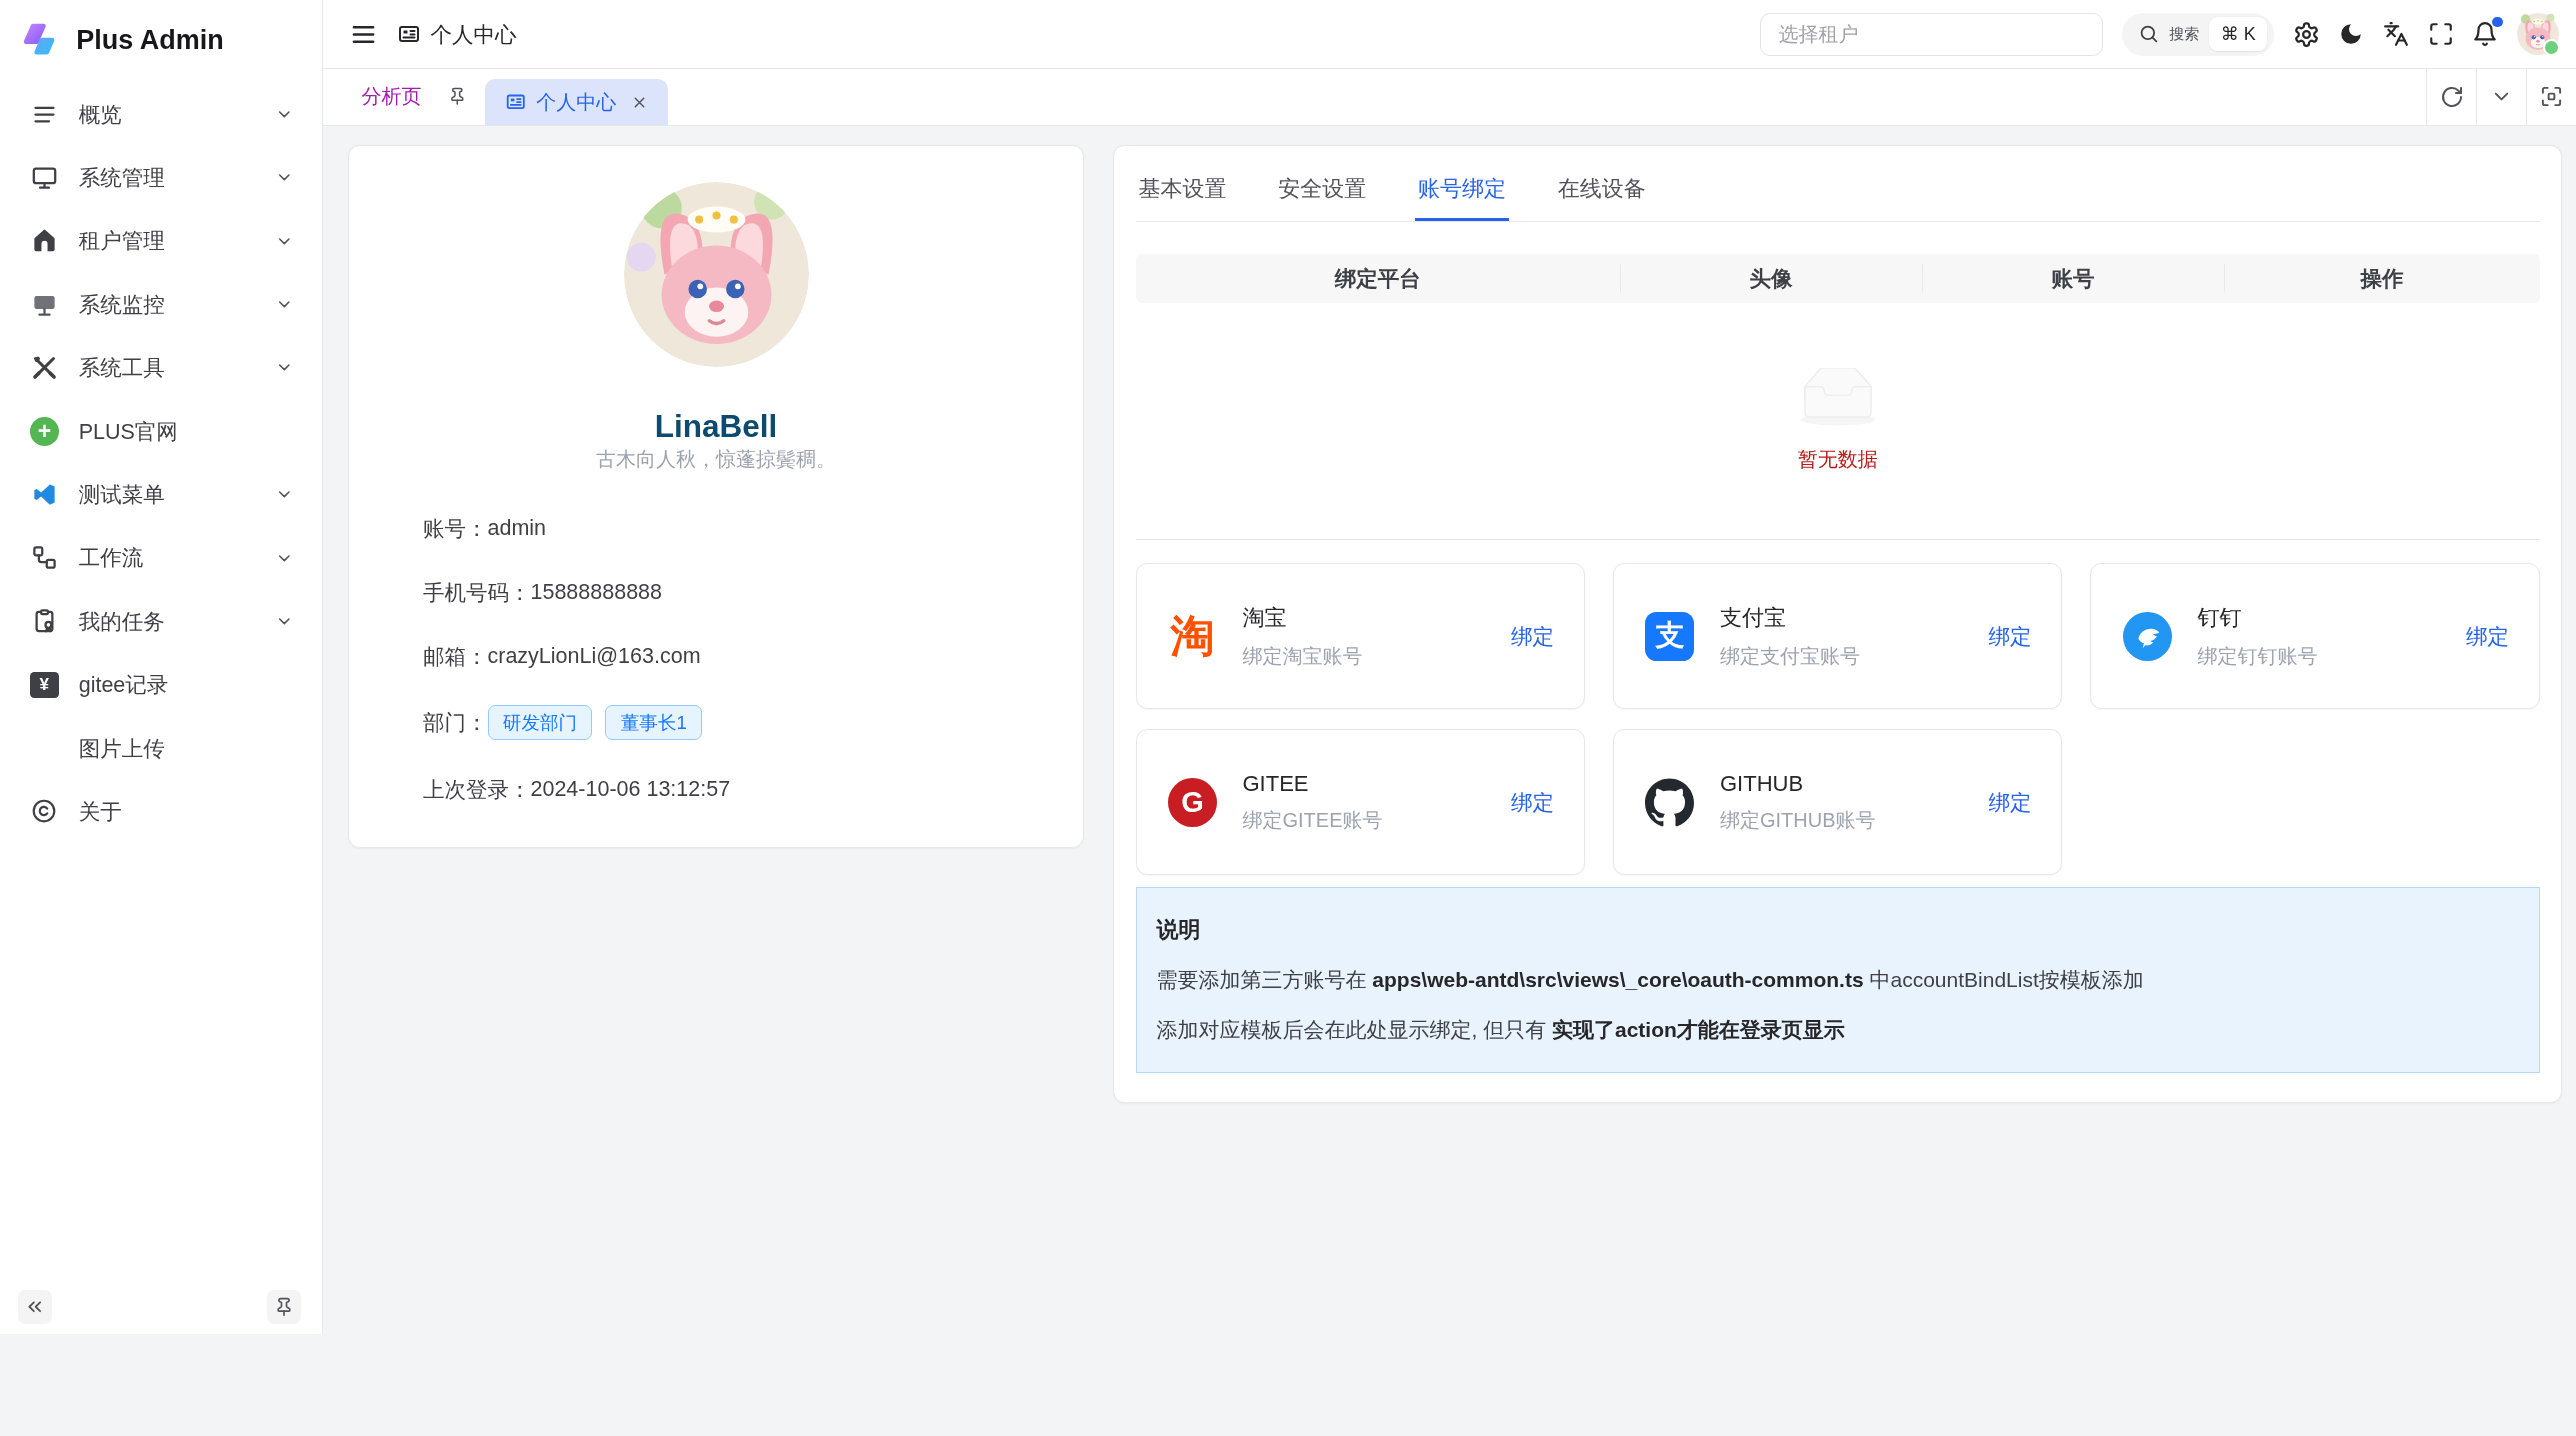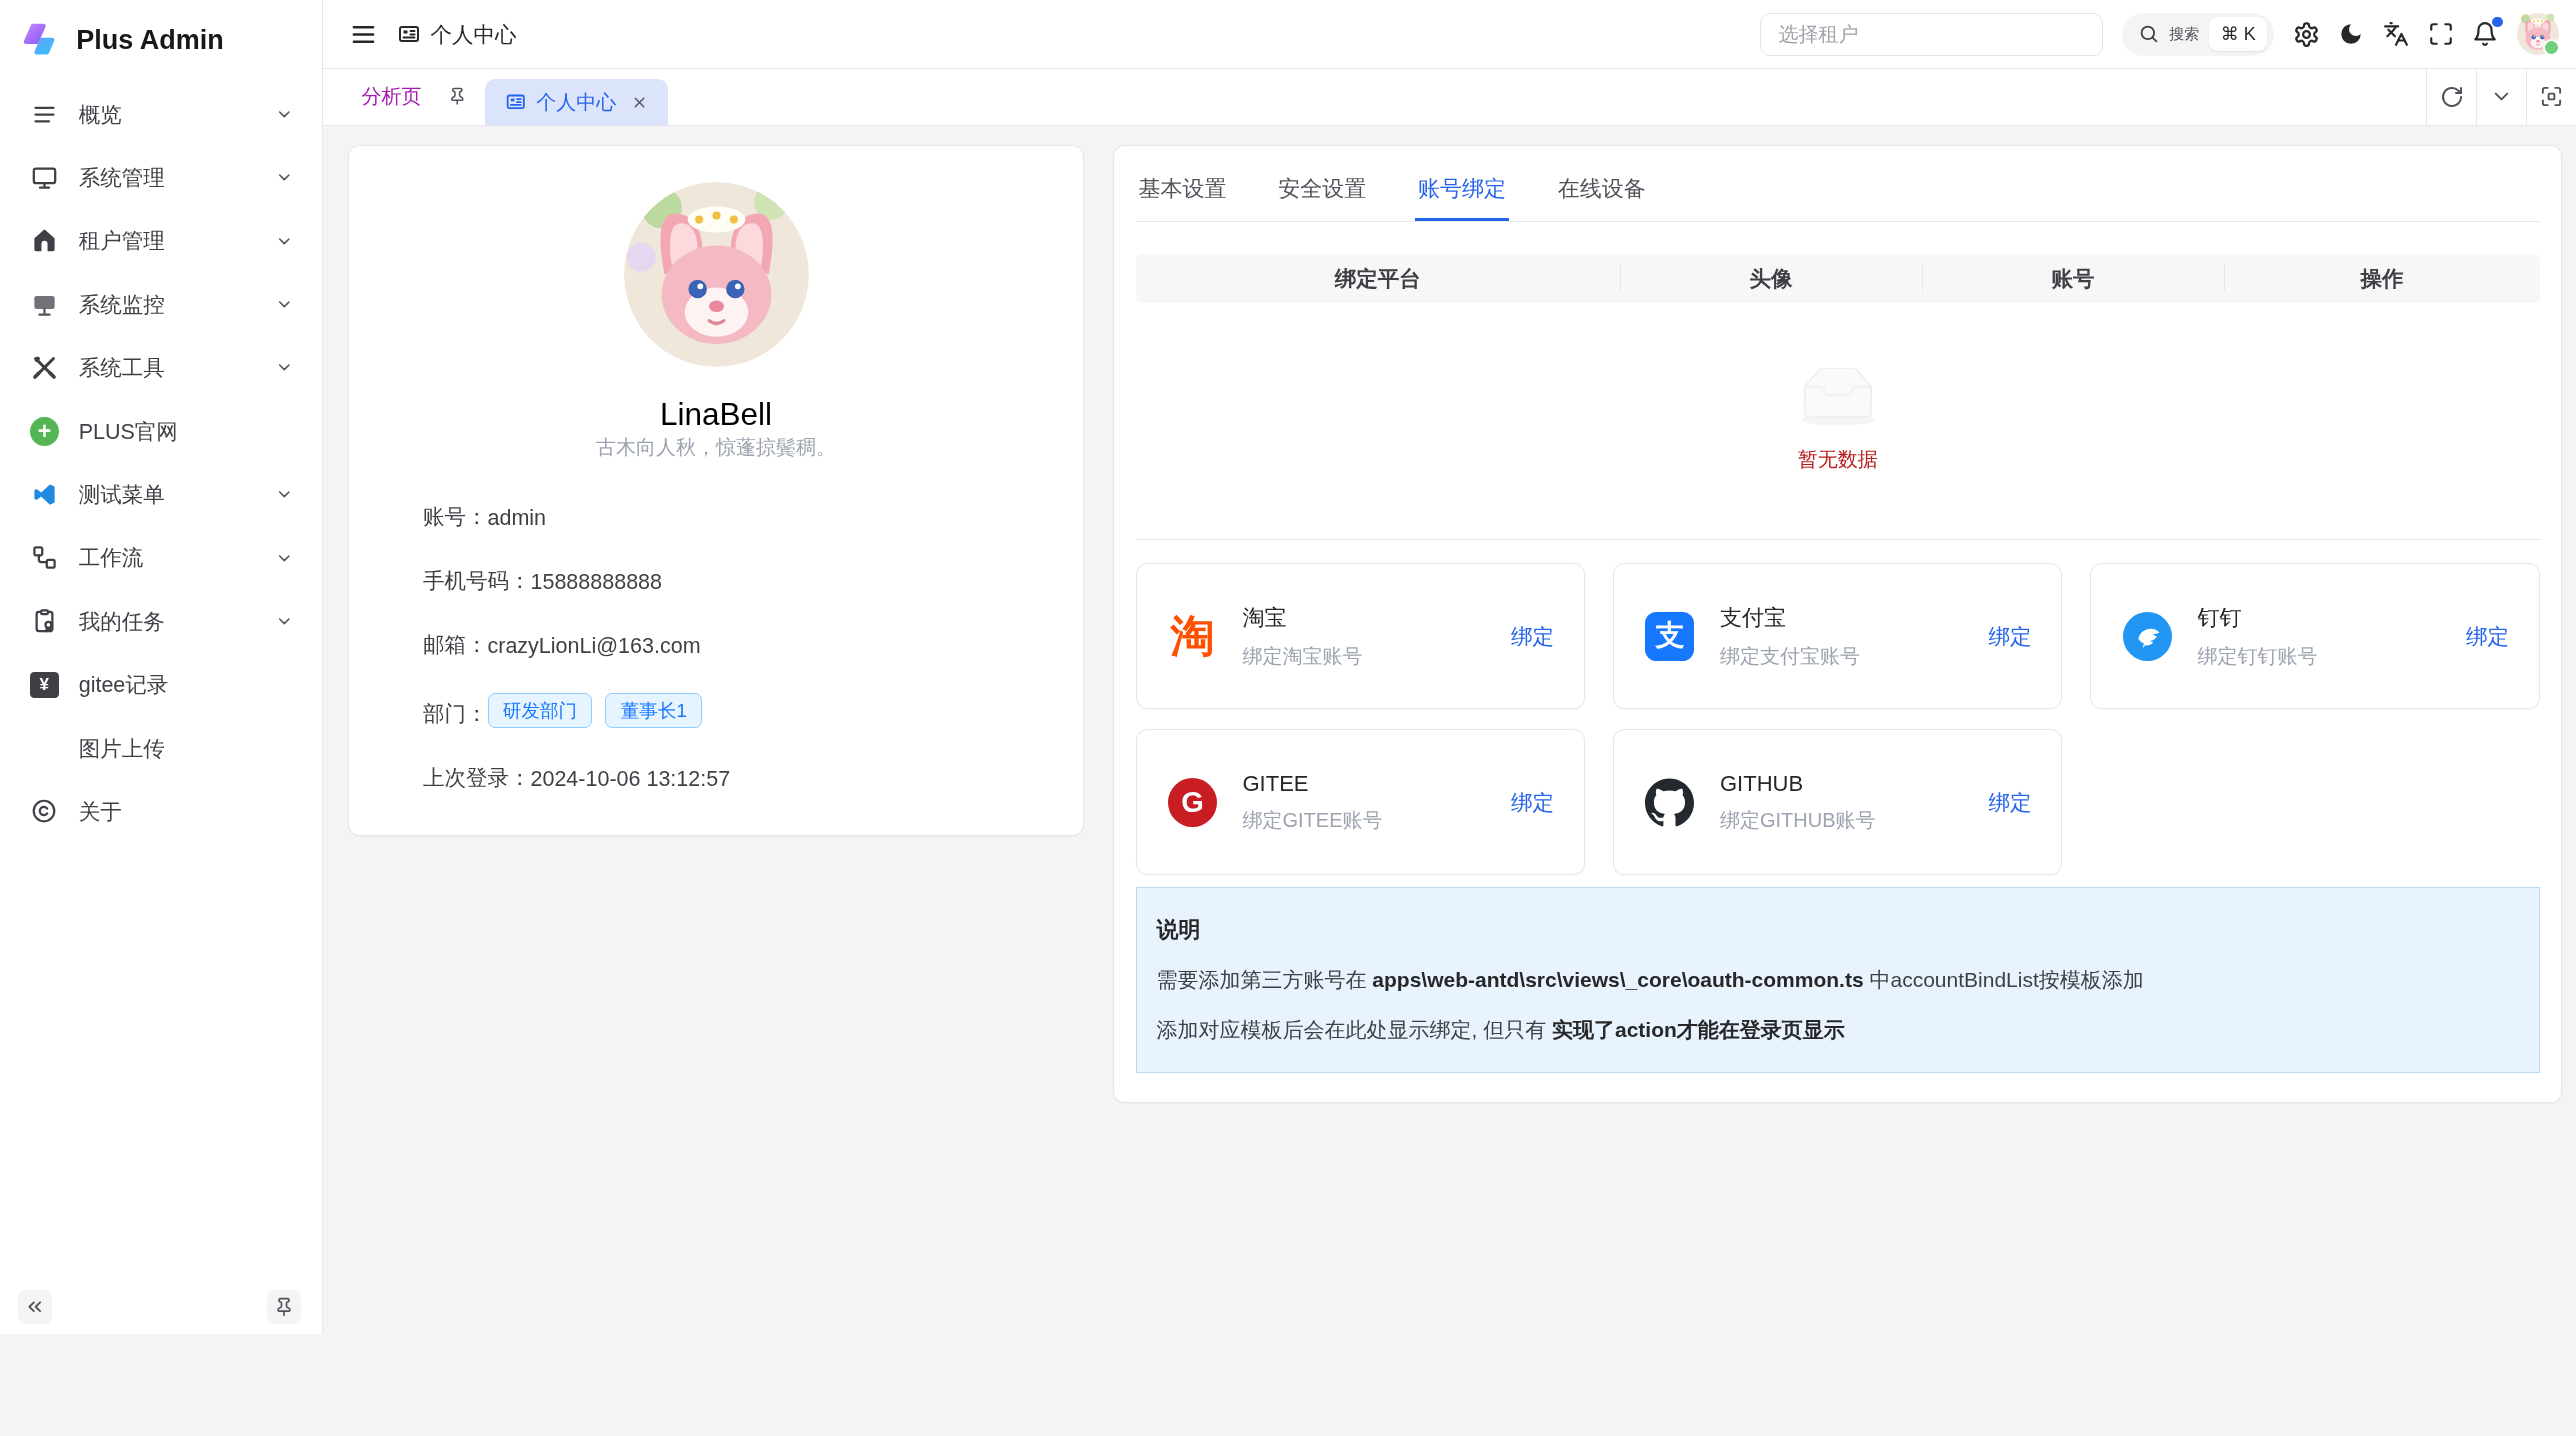--- a/index.html
+++ b/index.html
@@ -65,24 +65,24 @@
   .tb-spacer{flex:1}
   .tb-cell{width:50px;height:57px;border-left:0.7px solid var(--border);display:flex;
     align-items:center;justify-content:center;color:#52525b;cursor:pointer}
 
   
   .content{flex:1;display:flex;align-items:flex-start;gap:29px;padding:19.3px 13.6px 0 25px;background:#f3f4f6;min-height:0}
 
   .profile-card{width:736px;background:#fff;border:0.7px solid var(--border);border-radius:11.4px;
     box-shadow:0 0.7px 2.1px rgba(0,0,0,.04);padding:36px 0 43px 0;display:flex;flex-direction:column;align-items:center}
   .avatar-lg{width:185px;height:185px;border-radius:50%;overflow:hidden;flex:none}
-  .p-name{font-size:31.5px;font-weight:normal;color:#000000;margin-top:29px}
+  .p-name{font-size:31.5px;font-weight:bold;color:#0c4a6e;margin-top:41px}
   .p-motto{font-size:20px;color:var(--muted);margin-top:1px}
   .p-details{width:100%;padding:40px 43px 0 74px}
-  .p-row{display:flex;align-items:flex-end;font-size:21.5px;color:#3f3f46;margin-bottom:34px;min-height:30px}
+  .p-row{display:flex;align-items:center;font-size:21.5px;color:#3f3f46;margin-bottom:34px;min-height:30px}
   .p-row:last-child{margin-bottom:0}
   .p-label{white-space:nowrap}
   .p-value{color:#3f3f46}
   .tags{display:flex;gap:13px;align-items:center}
   .tag{font-size:18.6px;color:#1677ff;background:#e6f4ff;border:0.7px solid #91caff;
     border-radius:7.2px;padding:4.3px 14.3px;line-height:1.3}
 
   .settings-card{flex:1;background:#fff;border:0.7px solid var(--border);border-radius:11.4px;
     box-shadow:0 0.7px 2.1px rgba(0,0,0,.04);padding:13px 21.5px 29px 21.5px}
   .panel-tabs{display:flex;gap:46px;border-bottom:0.7px solid var(--border)}

